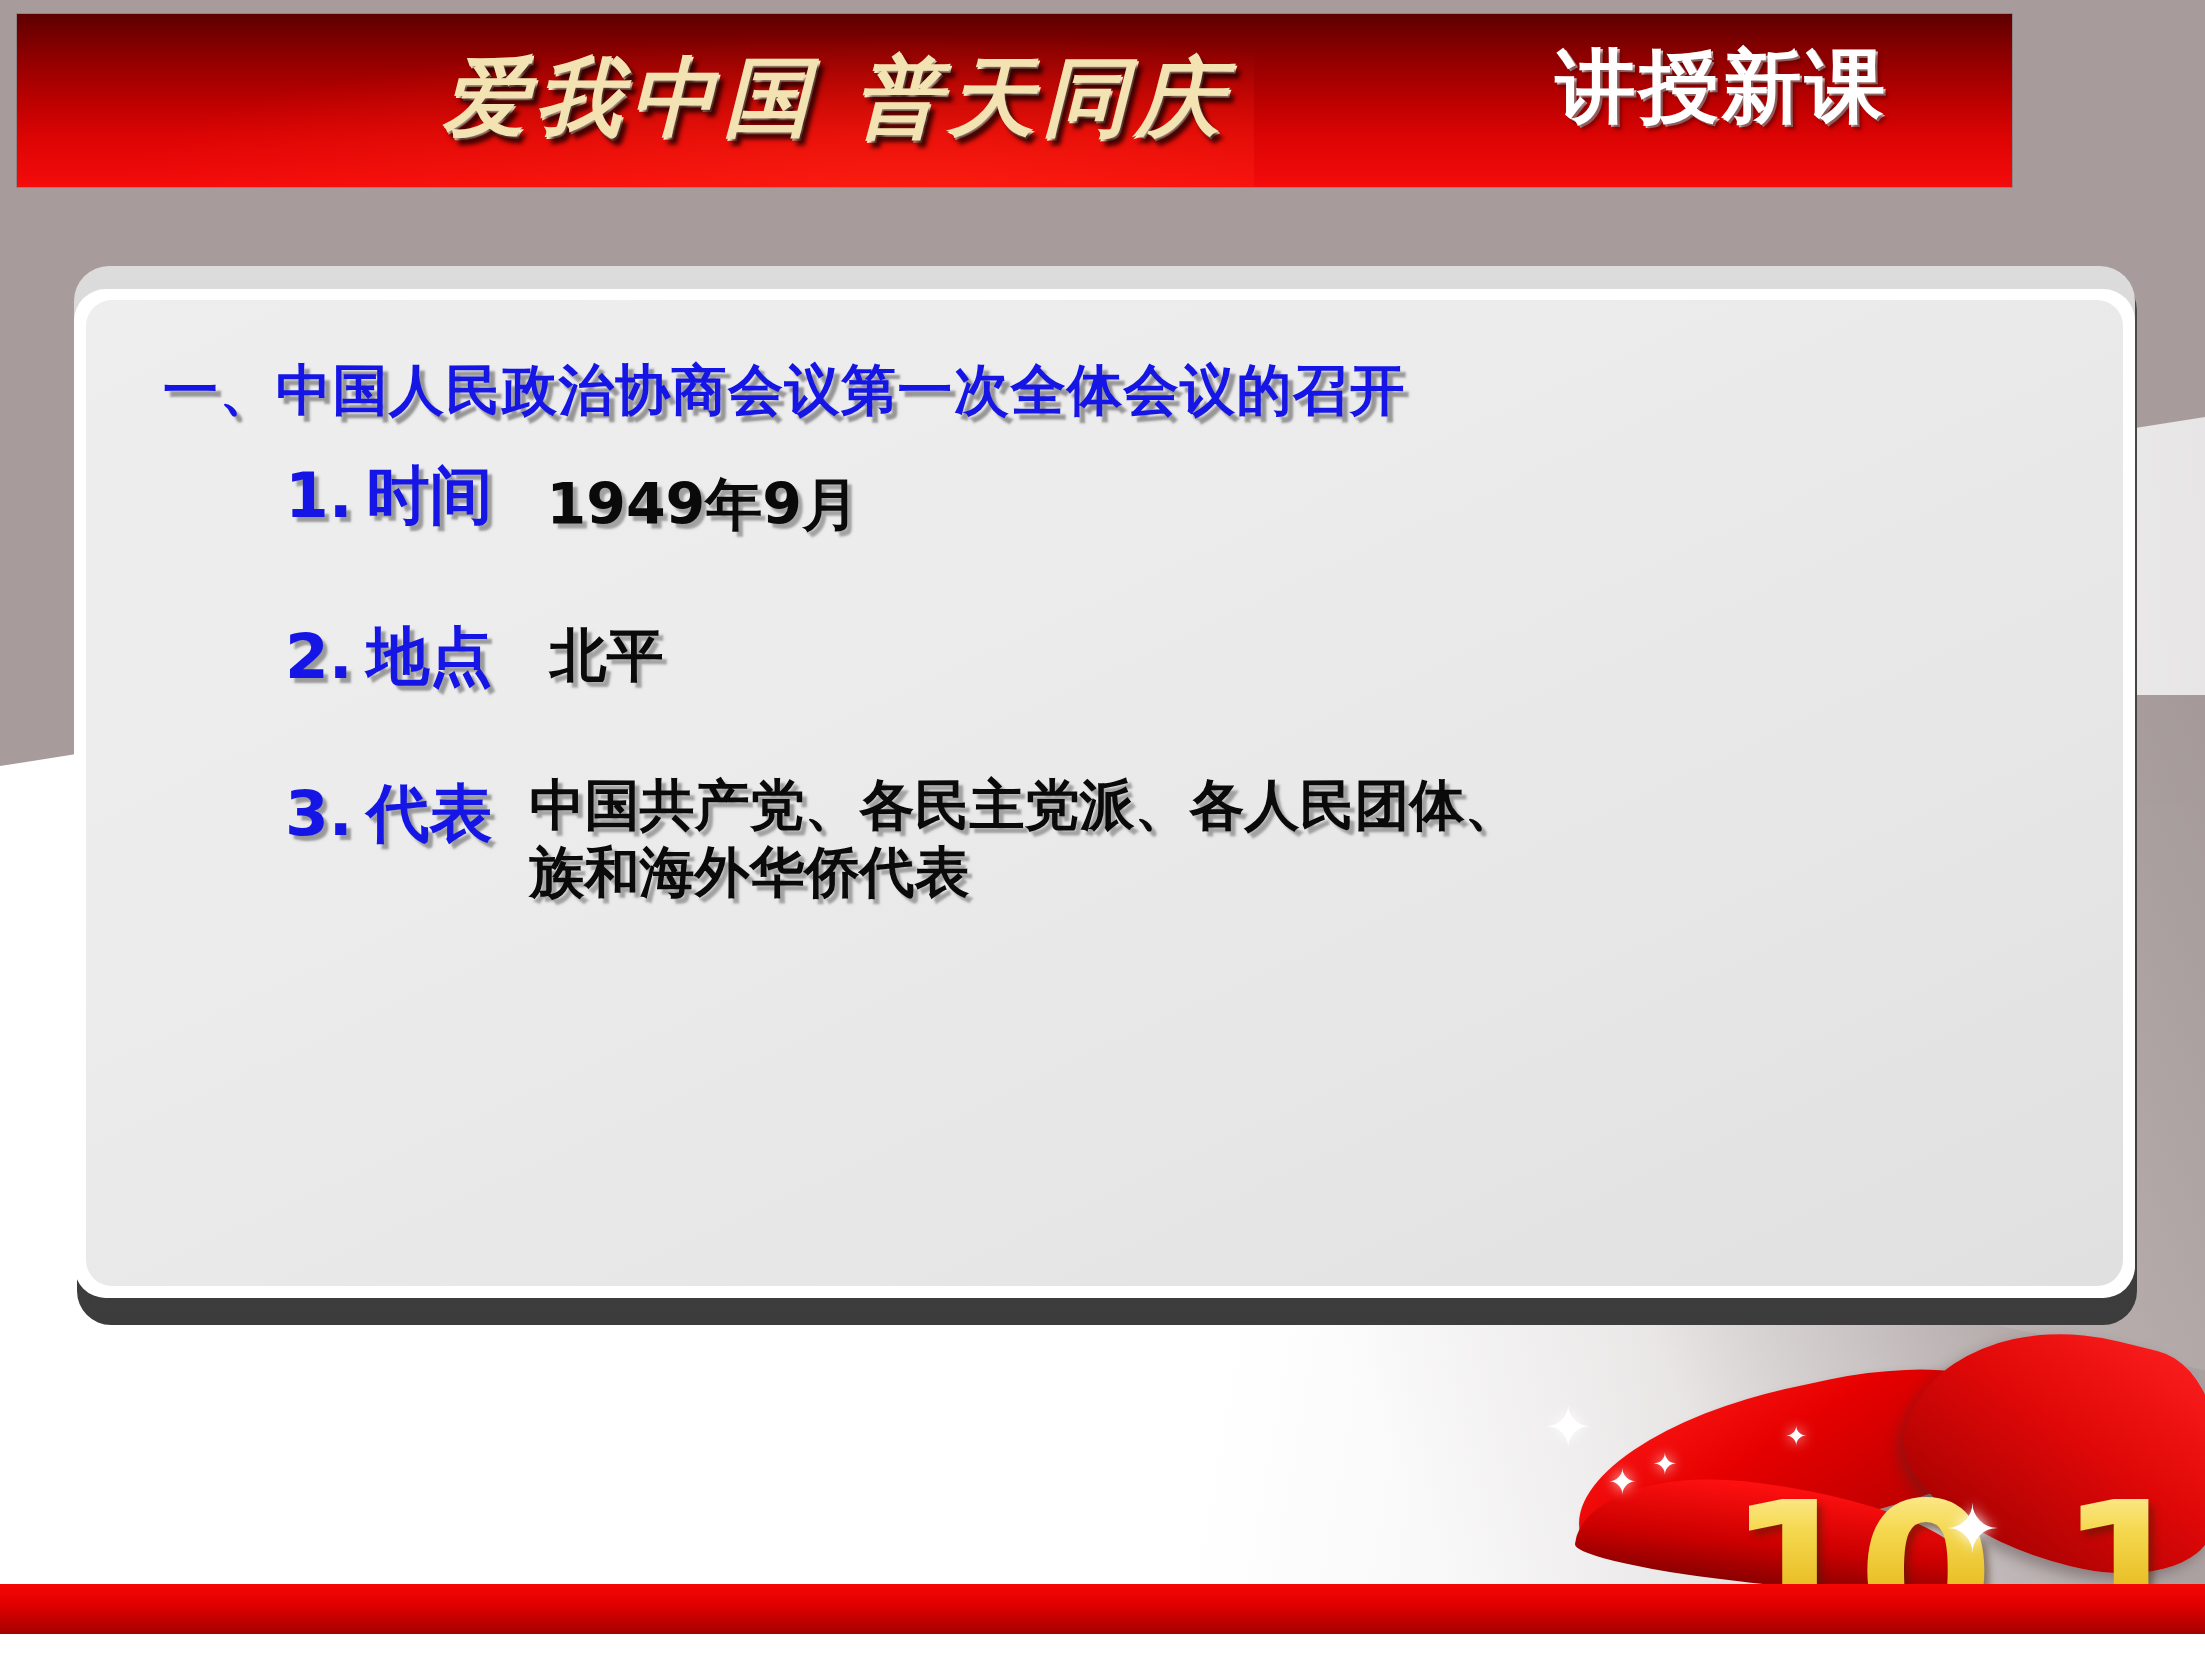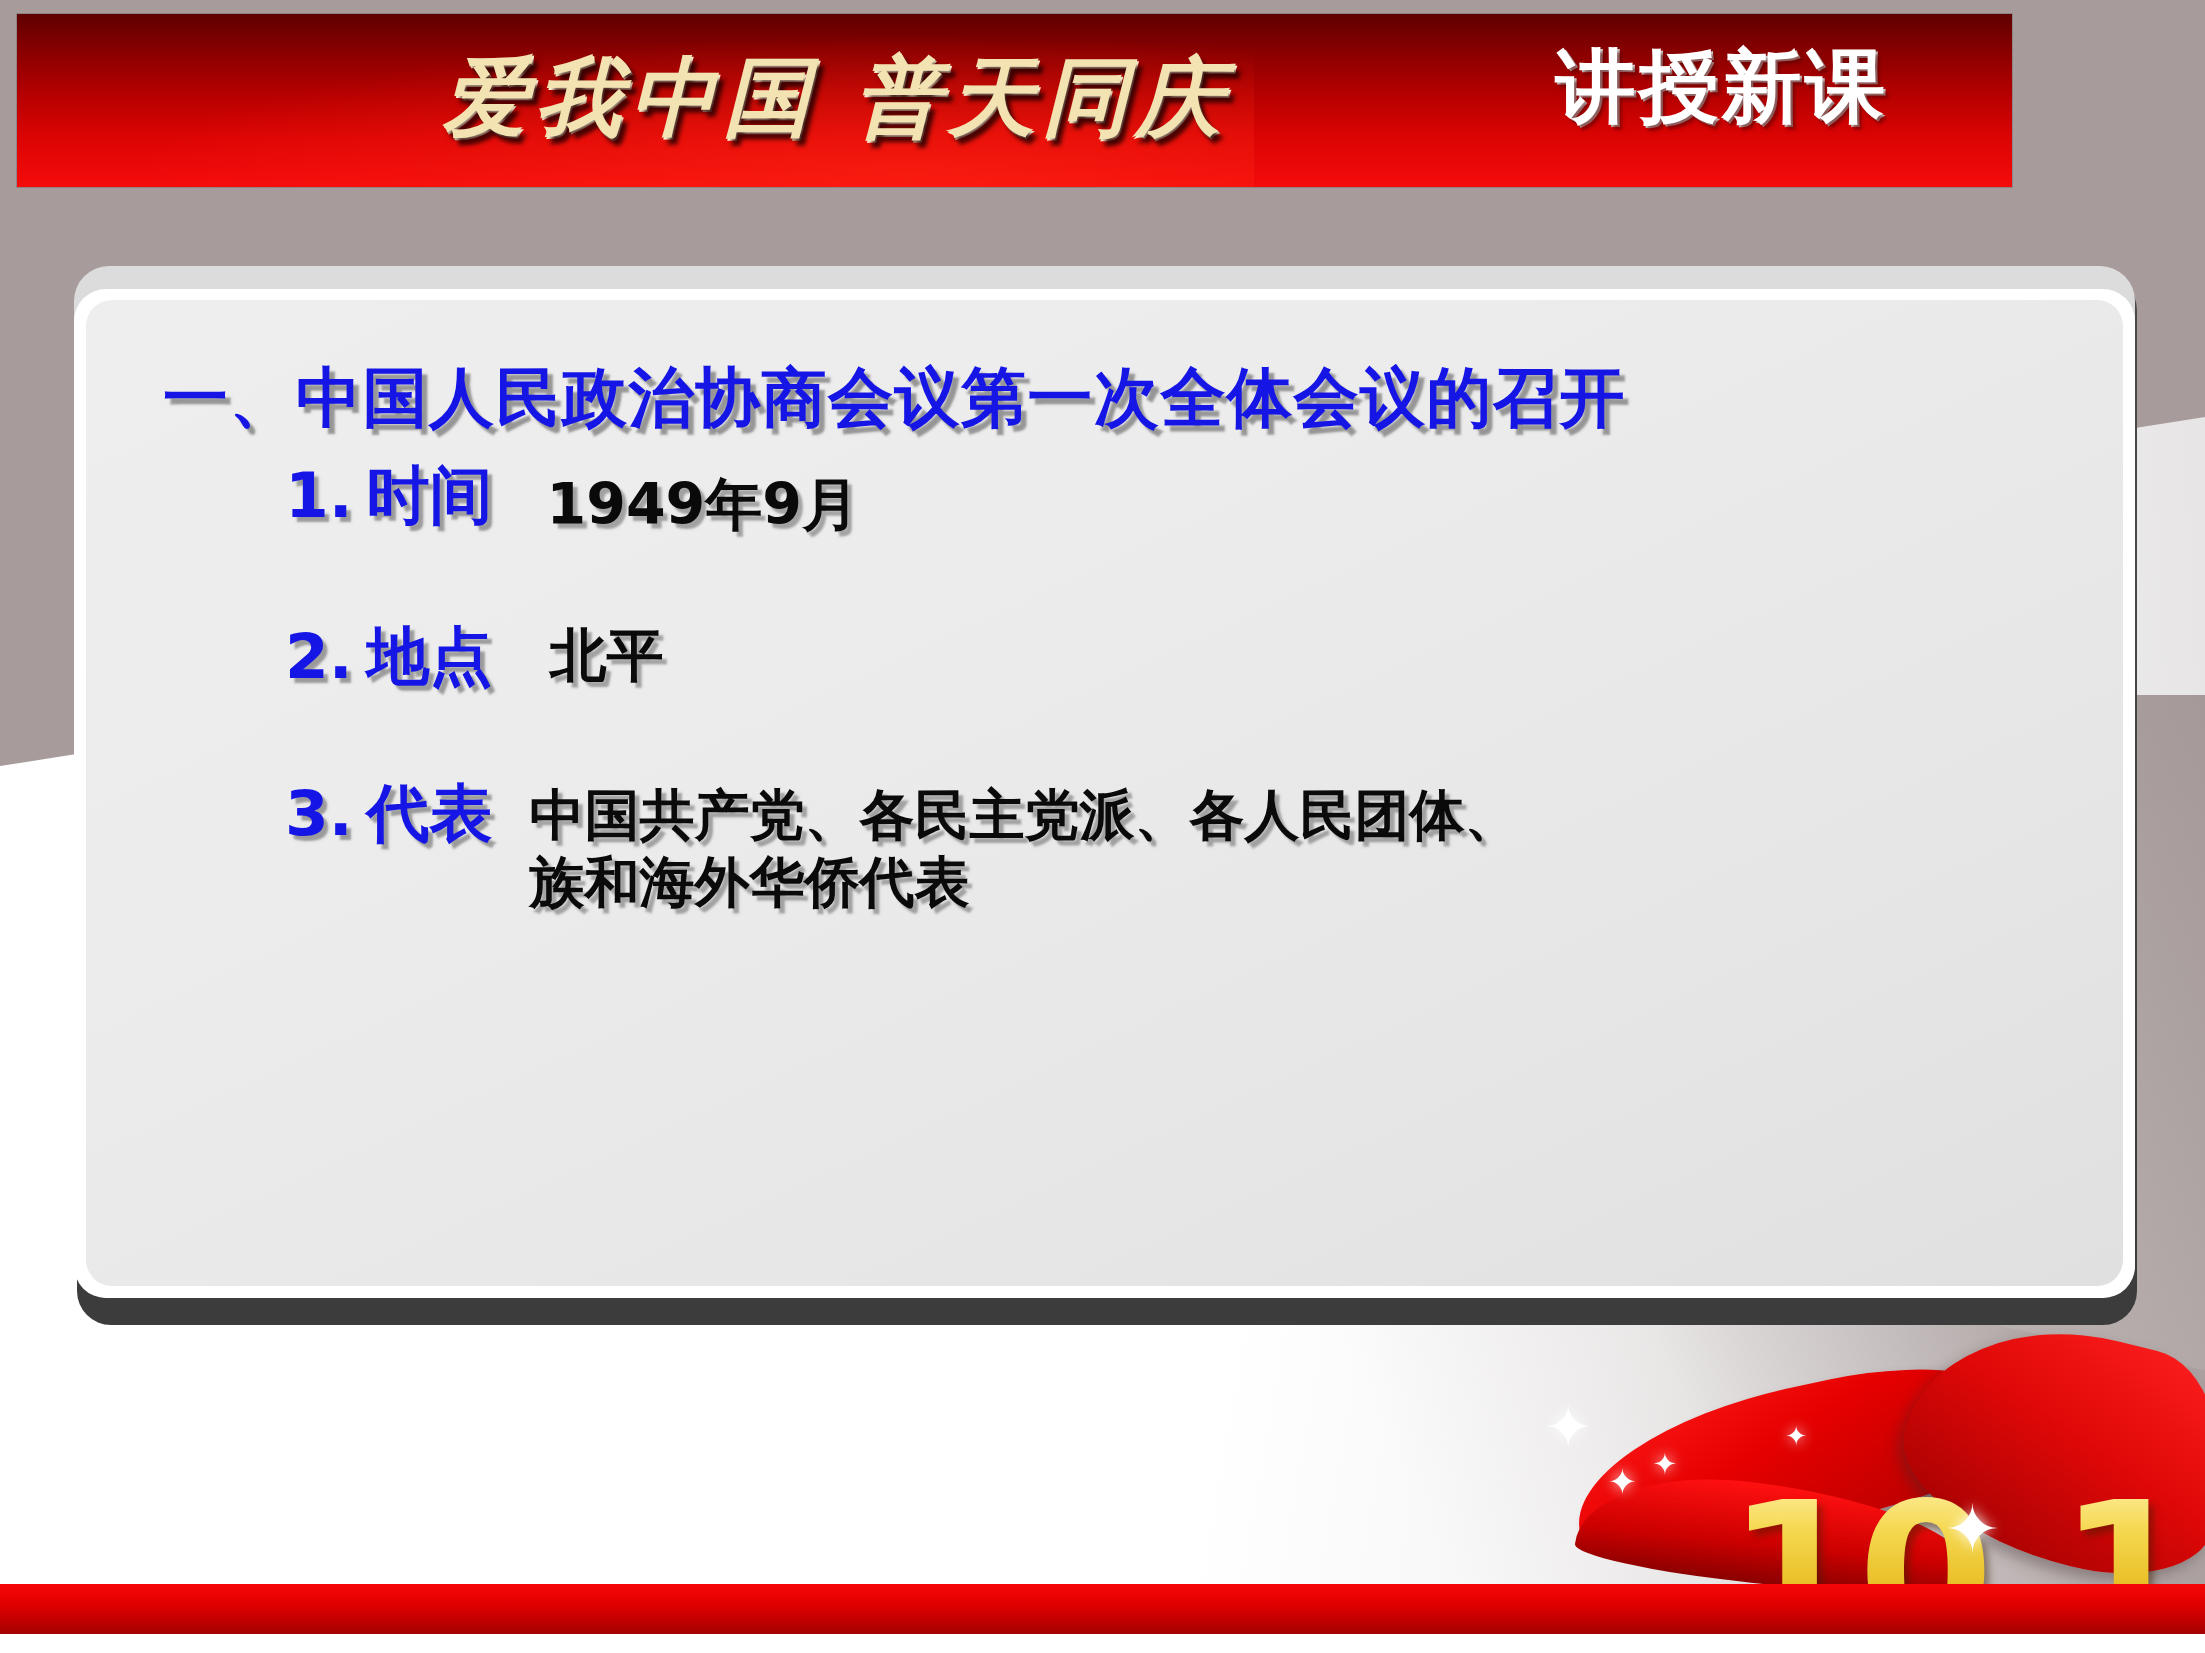--- a/index.html
+++ b/index.html
@@ -83,21 +83,21 @@
     position:absolute;left:86px;top:300px;width:2037px;height:986px;
     background:linear-gradient(155deg,#eeeeee 0%,#ececec 35%,#e6e6e6 72%,#e0e0e0 100%);
     border-radius:26px;
     overflow:hidden;
   }
 
   
   .section-title{
     position:absolute;left:77px;top:54px;
     font-family:"DejaVu Sans","Liberation Sans",sans-serif;
-    font-size:65px;font-weight:bold;letter-spacing:1.5px;
+    font-size:55px;font-weight:bold;letter-spacing:1.5px;
     color:#1515E6;
     text-shadow:5.4px 6.1px 2.3px rgba(120,120,120,.75);
     white-space:nowrap;
   }
 
   .item{position:absolute;display:flex;align-items:flex-start;}
   .item-label{
     font-family:"DejaVu Sans","Liberation Sans",sans-serif;
     font-size:63px;font-weight:bold;
     color:#1515E6;
@@ -112,21 +112,21 @@
     font-weight:bold;
     color:#0A0A0A;
     text-shadow:4.6px 5.4px 2.3px rgba(130,130,130,.7);
     white-space:nowrap;
   }
   .item1{left:199px;top:153px;}
   .item1 .item-value{font-size:57px;margin-left:54px;margin-top:14px;}
   .item2{left:199px;top:314px;}
   .item2 .item-value{font-size:57px;margin-left:57px;margin-top:4px;}
   .item3{left:199px;top:471px;}
-  .rep-block{margin-left:37px;margin-top:11px;}
+  .rep-block{margin-left:37px;margin-top:1px;}
   .rep-line{
     font-family:"DejaVu Sans","Liberation Sans",sans-serif;
     font-size:55px;font-weight:bold;color:#0A0A0A;
     text-shadow:4.6px 5.4px 2.3px rgba(130,130,130,.7);
     line-height:1.22;white-space:nowrap;
   }
 
   
   .bottom-bar{
     position:absolute;left:0;bottom:0;width:100%;height:70px;

